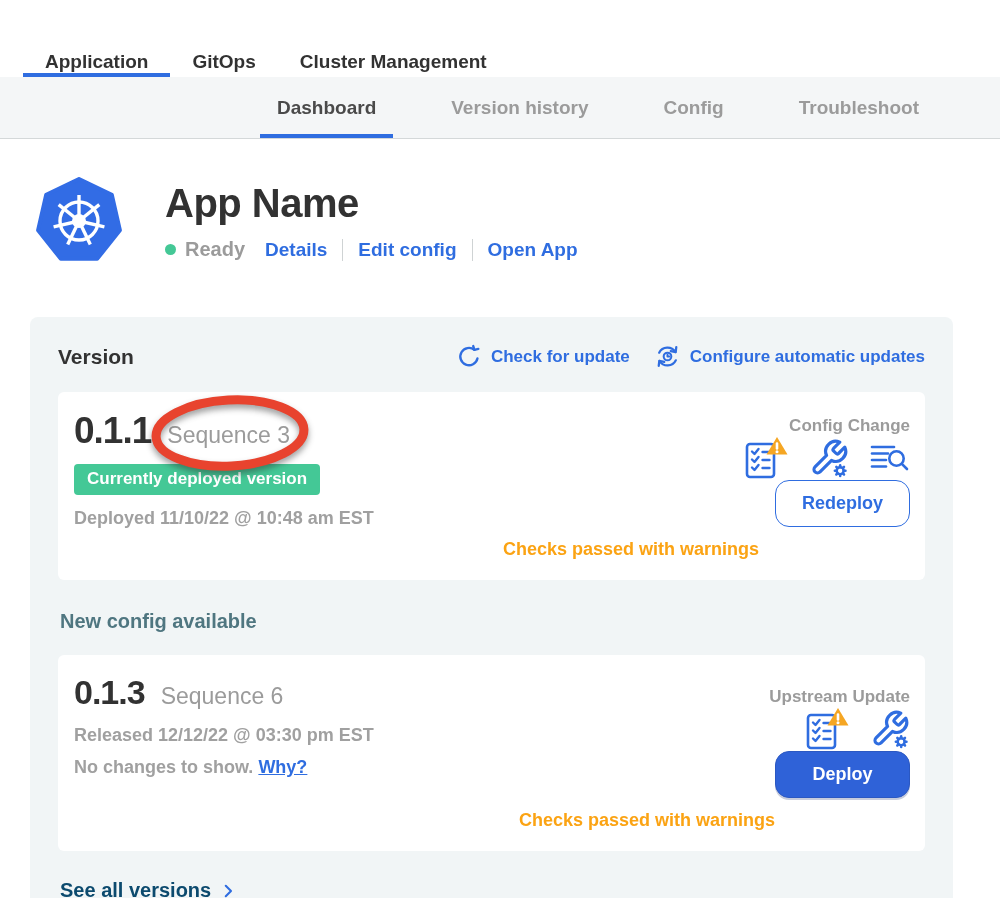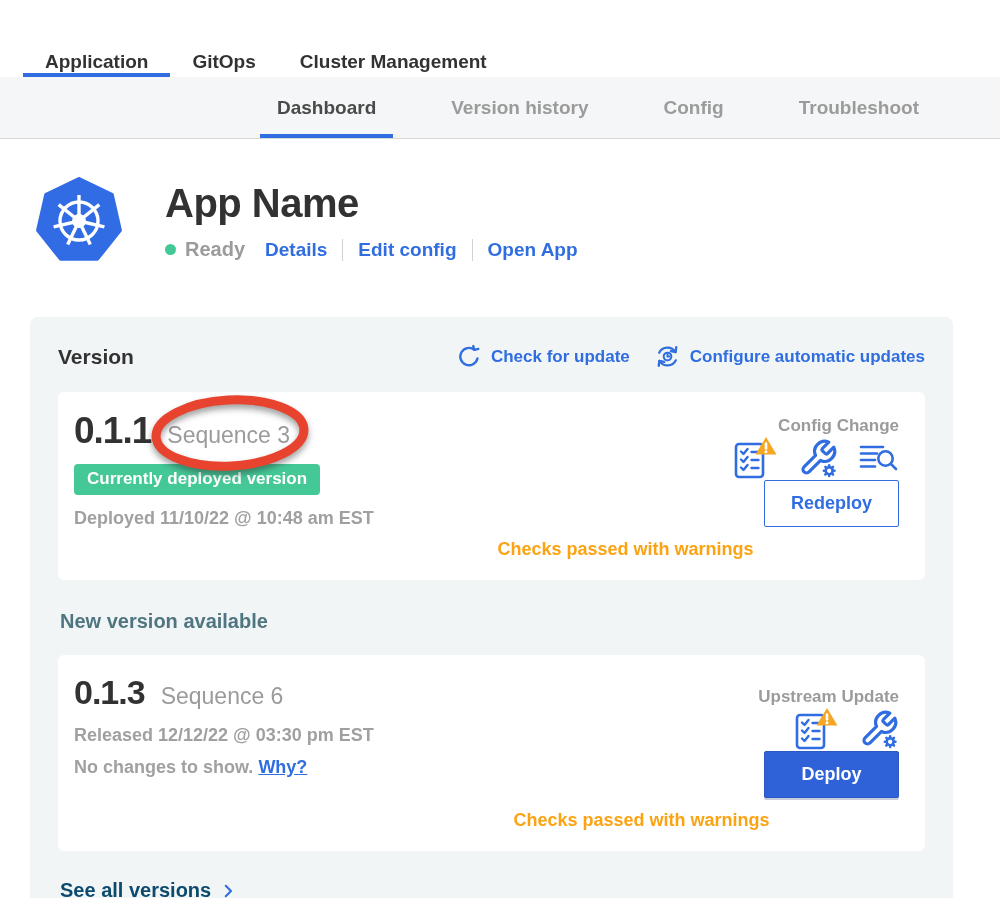--- a/index.html
+++ b/index.html
@@ -35,38 +35,38 @@
   
   .version-panel { width: 923px; margin: 52px 0 0 30px; background: #f1f5f6;
     border-radius: 8px; padding: 26px 28px 26px 28px; }
   .panel-head { display: flex; align-items: center; }
   .panel-title { font-size: 21px; font-weight: 700; color: #323232; }
   .panel-links { margin-left: auto; display: flex; align-items: center; gap: 24px; }
   .icon-link { display: flex; align-items: center; gap: 9px; font-size: 17px;
     font-weight: 700; color: #2f6de0; cursor: pointer; }
 
   .vcard { background: #fff; border-radius: 6px; margin-top: 22px;
-    padding: 16px 26px 20px 16px; display: flex; align-items: flex-start; }
+    padding: 16px 15px 20px 16px; display: flex; align-items: flex-start; }
   .vcard-left { width: 350px; flex: 0 0 auto; }
   .version-line { position: relative; display: flex; align-items: baseline; margin-top: 2px; }
   .version-num { font-size: 37px; font-weight: 800; letter-spacing: -1px; color: #323232; }
   .sequence { font-size: 23px; font-weight: 400; color: #9b9b9b; margin-left: 16px; }
   .annotation-ellipse { position: absolute; left: 72px; top: -19px; pointer-events: none;
     filter: drop-shadow(0 4px 3px rgba(40,40,40,0.45)); }
   .deployed-badge { display: inline-block; margin-top: 12px; background: #44c896; color: #fff;
     font-size: 17px; font-weight: 700; padding: 5px 13px 6px; border-radius: 4px; }
   .meta-text { margin-top: 13px; font-size: 18px; font-weight: 700; color: #a0a0a0; }
   .meta-text2 { margin-top: 11px; font-size: 18px; font-weight: 700; color: #a0a0a0; }
   .why-link { color: #2f6de0; cursor: pointer; text-decoration: underline; }
 
   .vcard-right { flex: 1; display: flex; flex-direction: column; padding-top: 8px; }
   .action-row { display: flex; align-items: flex-end; flex-direction: column; }
   .source-label { font-size: 17px; font-weight: 700; color: #9b9b9b; white-space: nowrap; }
   .icon-group { margin-left: auto; display: flex; align-items: center; gap: 20px; }
-  .btn { margin-left: 24px; min-width: 135px; padding: 12px 24px; border-radius: 2px;
+  .btn { margin-left: 24px; min-width: 135px; padding: 12px 24px; border-radius: 14px;
     font-family: inherit; font-size: 18px; font-weight: 700; cursor: pointer; text-align: center; }
   .btn-outline { background: #fff; border: 1.5px solid #2f6de0; color: #2f6de0; }
   .btn-solid { background: #2f62d8; border: 1.5px solid #2b58c2; color: #fff;
     box-shadow: 0 2px 0 rgba(30,50,120,0.25); }
   .checks-row { margin-top: 12px; padding-right: 72px; text-align: center;
     font-size: 18px; font-weight: 700; color: #fba313; }
 
   .new-version-heading { margin: 30px 0 0 2px; font-size: 20px; font-weight: 700; color: #4f7680; }
 
   .see-all { display: flex; align-items: center; gap: 8px; margin: 28px 0 2px 2px;
@@ -215,21 +215,21 @@
             <circle cx="27.5" cy="17.5" r="7.2" fill="#fff"></circle>
             <line x1="32.8" y1="22.8" x2="38" y2="28"></line>
           </svg>
         </div>
         <button class="btn btn-outline">Redeploy</button>
       </div>
       <div class="checks-row">Checks passed with warnings</div>
     </div>
   </div>
 
-  <h2 class="new-version-heading">New version available</h2>
+  <h2 class="new-version-heading">New config available</h2>
 
   <div class="vcard">
     <div class="vcard-left">
       <div class="version-line">
         <span class="version-num" style="font-size:34px;">0.1.3</span>
         <span class="sequence">Sequence 6</span>
       </div>
       <div class="meta-text">Released 12/12/22 @ 03:30 pm EST</div>
       <div class="meta-text2">
         <span>No changes to show.</span>

